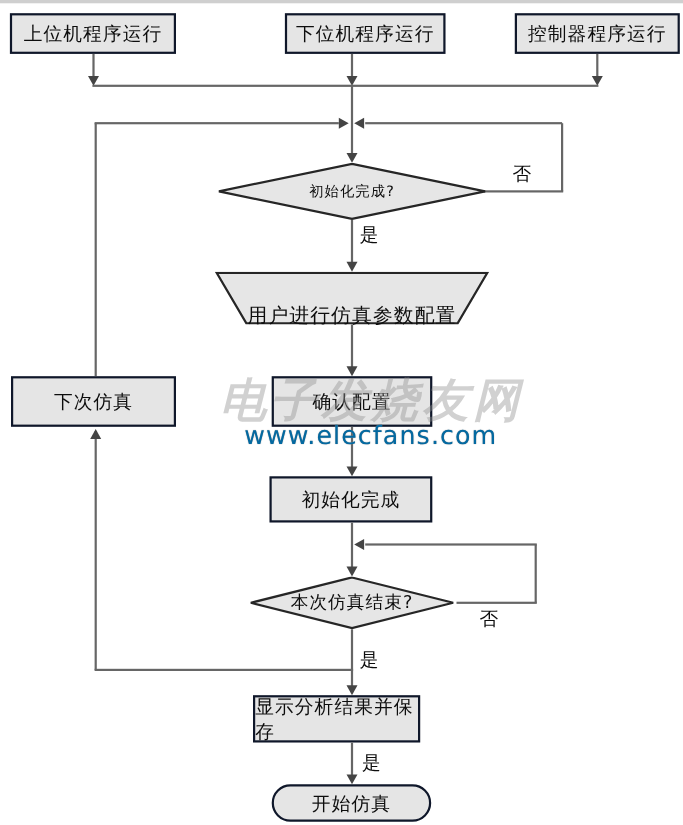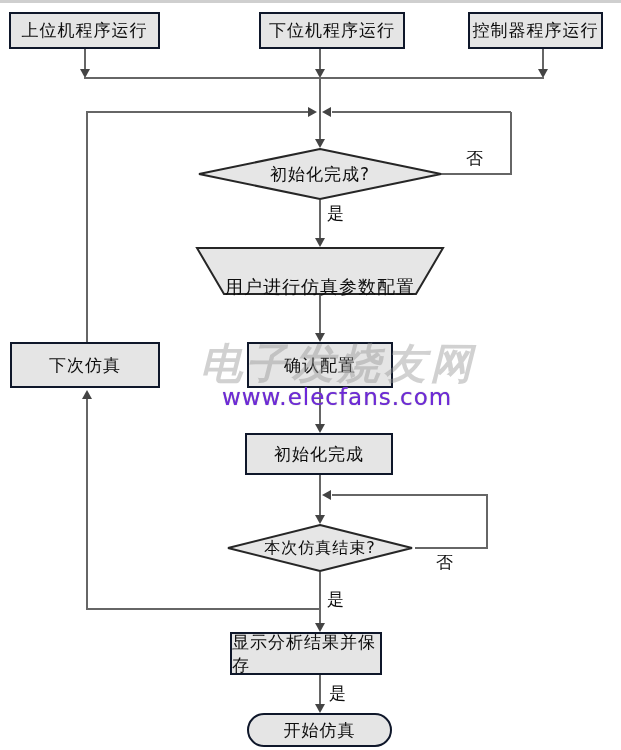--- a/index.html
+++ b/index.html
@@ -15,47 +15,47 @@
   .ah-left{border-top:5px solid transparent;border-bottom:5px solid transparent;border-right:9px solid #444;}
   .ah-right{border-top:5px solid transparent;border-bottom:5px solid transparent;border-left:9px solid #444;}
   .rect-node{
     position:absolute;box-sizing:border-box;background:#e5e5e5;border:2px solid #0f172a;
     display:flex;align-items:center;justify-content:center;
     font-size:17px;letter-spacing:1px;color:#0d0d0d;text-align:left;
   }
   .terminator{border-radius:17px;}
   .shape-node{position:absolute;display:flex;align-items:center;justify-content:center;}
   .shape-node svg{position:absolute;left:0;top:0;}
-  .shape-node .node-label{position:relative;z-index:1;font-size:17px;letter-spacing:1px;color:#0d0d0d;}
+  .shape-node .node-label{position:relative;z-index:1;font-size:13px;letter-spacing:1px;color:#0d0d0d;}
   .edge-label{position:absolute;font-size:17px;color:#0d0d0d;}
   .wm1{
     position:absolute;left:200px;top:336px;width:330px;text-align:left;z-index:5;
     font-size:42px;font-weight:bold;font-style:italic;letter-spacing:4px;
     color:rgba(145,145,145,0.42);pointer-events:none;white-space:nowrap;
   }
   .wm2{
     position:absolute;left:222px;top:384px;width:200px;text-align:left;z-index:5;
-    font-size:23px;letter-spacing:1px;color:#6d28d9;text-shadow:0 0 1px #8f8f8f;
+    font-size:23px;letter-spacing:1px;color:#0369a1;text-shadow:0 0 1px #8f8f8f;
     pointer-events:none;white-space:nowrap;
   }
 </style>
 </head>
 <body>
 
 <div id="canvas">
 
   <div class="topstrip"></div>
 
   <div class="rect-node" style="left:9px;top:12px;width:151px;height:37px;">
     <span>上位机程序运行</span>
   </div>
   <div class="rect-node" style="left:247px;top:12px;width:146px;height:37px;margin-left:12px;">
     <span>下位机程序运行</span>
   </div>
-  <div class="rect-node" style="left:468px;top:12px;width:135px;height:37px;">
+  <div class="rect-node" style="left:468px;top:12px;width:150px;height:37px;">
     <span>控制器程序运行</span>
   </div>
 
   <div class="line" style="left:84px;top:49px;width:2px;height:26px;"></div>
   <div class="ah ah-down" style="left:80px;top:69px;"></div>
   <div class="line" style="left:319px;top:49px;width:2px;height:26px;"></div>
   <div class="ah ah-down" style="left:315px;top:69px;"></div>
   <div class="line" style="left:542px;top:49px;width:2px;height:26px;"></div>
   <div class="ah ah-down" style="left:538px;top:69px;"></div>
   <div class="line" style="left:84px;top:77px;width:460px;height:2px;"></div>

